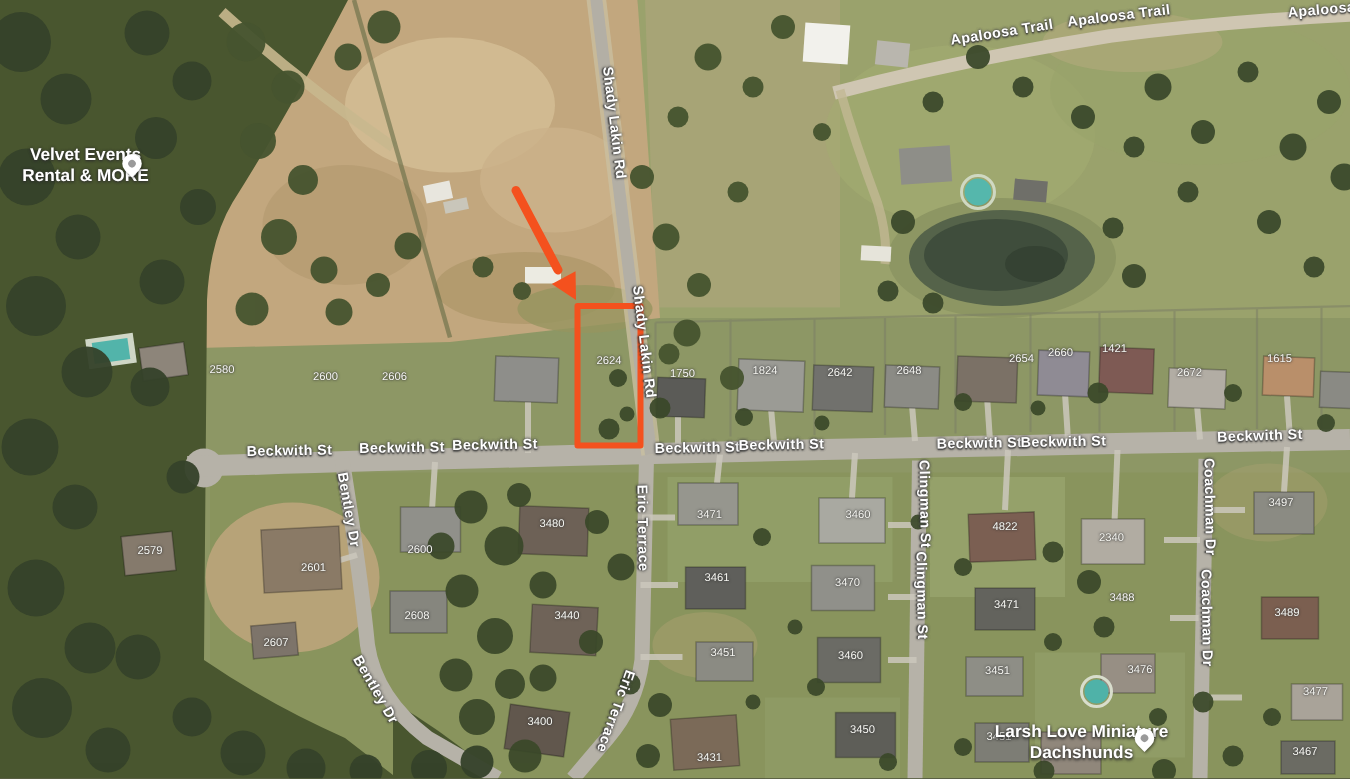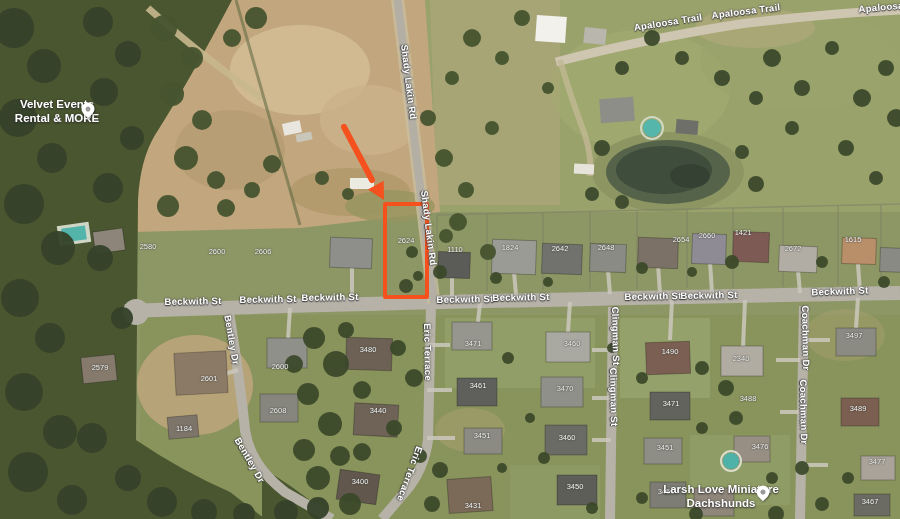--- a/index.html
+++ b/index.html
@@ -337,40 +337,40 @@
   <div class="lbl street" style="left:616px;top:336px;--r:89deg">Clingman St</div>
   <div class="lbl street" style="left:614px;top:397px;--r:89deg">Clingman St</div>
 
   <div class="lbl street" style="left:806px;top:338px;--r:89deg">Coachman Dr</div>
   <div class="lbl street" style="left:804px;top:412px;--r:89deg">Coachman Dr</div>
 
   <span class="hnum" style="left:148px;top:246px">2580</span>
   <span class="hnum" style="left:217px;top:251px">2600</span>
   <span class="hnum" style="left:263px;top:251px">2606</span>
   <span class="hnum" style="left:406px;top:240px">2624</span>
-  <span class="hnum" style="left:455px;top:249px">1110</span>
+  <span class="hnum" style="left:455px;top:249px">1750</span>
   <span class="hnum" style="left:510px;top:247px">1824</span>
   <span class="hnum" style="left:560px;top:248px">2642</span>
   <span class="hnum" style="left:606px;top:247px">2648</span>
   <span class="hnum" style="left:681px;top:239px">2654</span>
   <span class="hnum" style="left:707px;top:235px">2660</span>
   <span class="hnum" style="left:743px;top:232px">1421</span>
   <span class="hnum" style="left:793px;top:248px">2672</span>
   <span class="hnum" style="left:853px;top:239px">1615</span>
 
   <span class="hnum" style="left:100px;top:367px">2579</span>
   <span class="hnum" style="left:209px;top:378px">2601</span>
-  <span class="hnum" style="left:184px;top:428px">1184</span>
+  <span class="hnum" style="left:184px;top:428px">2607</span>
   <span class="hnum" style="left:280px;top:366px">2600</span>
   <span class="hnum" style="left:278px;top:410px">2608</span>
 
   <span class="hnum" style="left:368px;top:349px">3480</span>
   <span class="hnum" style="left:473px;top:343px">3471</span>
   <span class="hnum" style="left:572px;top:343px">3460</span>
-  <span class="hnum" style="left:670px;top:351px">1490</span>
+  <span class="hnum" style="left:670px;top:351px">4822</span>
   <span class="hnum" style="left:741px;top:358px">2340</span>
   <span class="hnum" style="left:854px;top:335px">3497</span>
   <span class="hnum" style="left:478px;top:385px">3461</span>
   <span class="hnum" style="left:565px;top:388px">3470</span>
   <span class="hnum" style="left:671px;top:403px">3471</span>
   <span class="hnum" style="left:748px;top:398px">3488</span>
   <span class="hnum" style="left:858px;top:408px">3489</span>
   <span class="hnum" style="left:378px;top:410px">3440</span>
   <span class="hnum" style="left:482px;top:435px">3451</span>
   <span class="hnum" style="left:567px;top:437px">3460</span>

